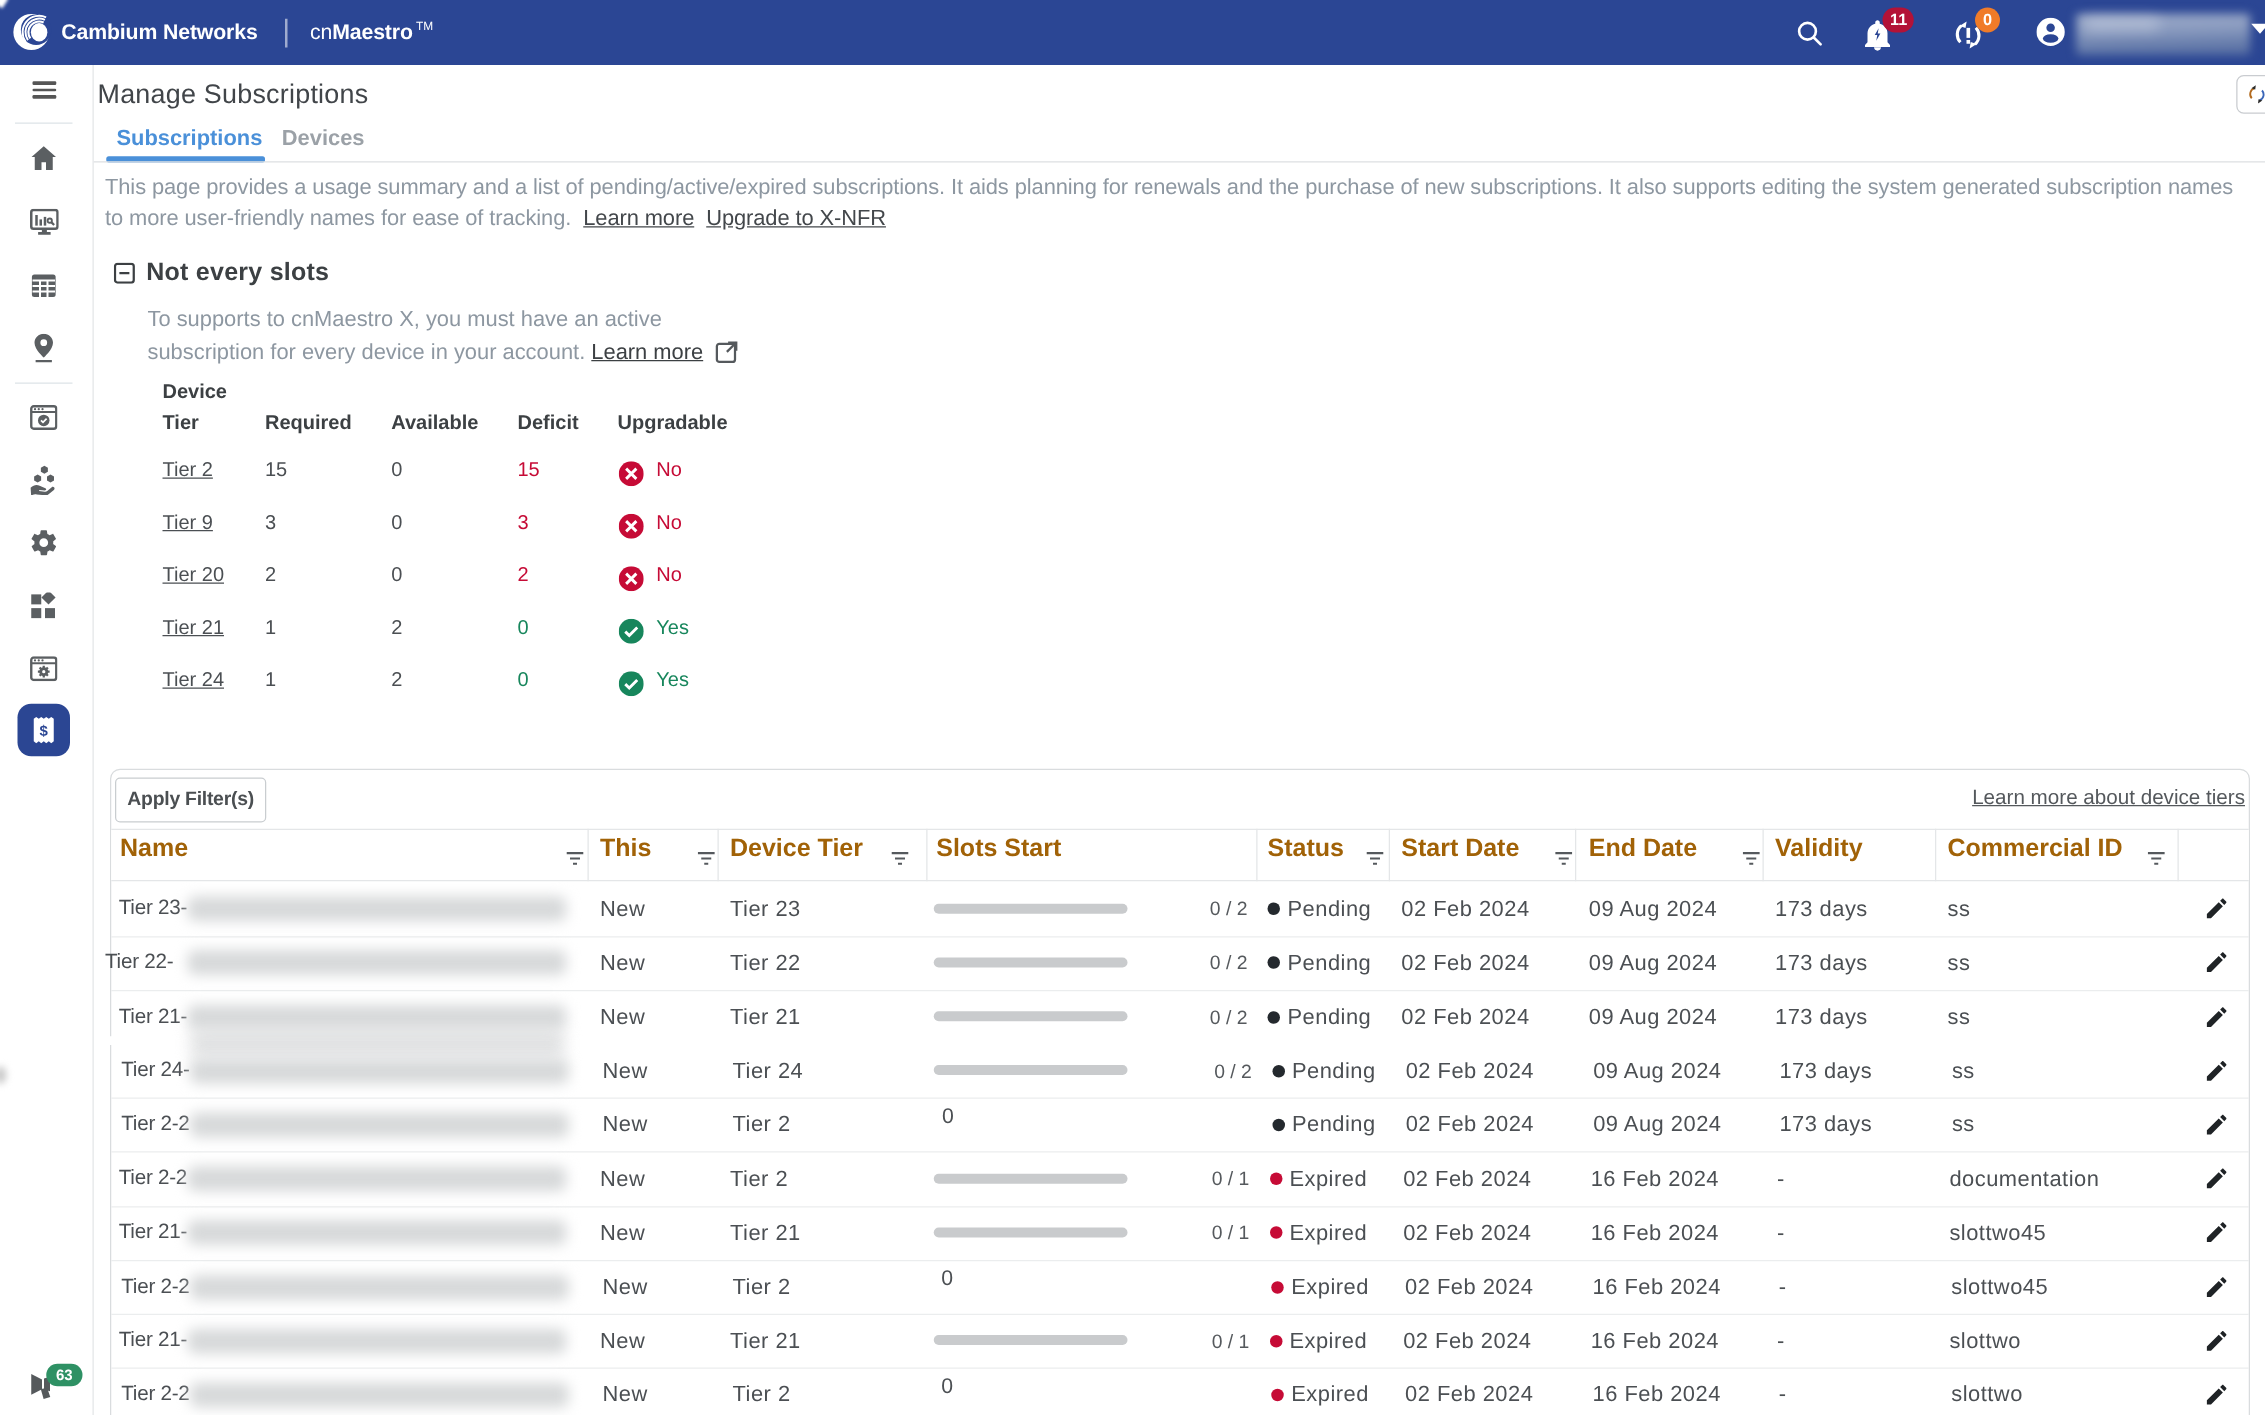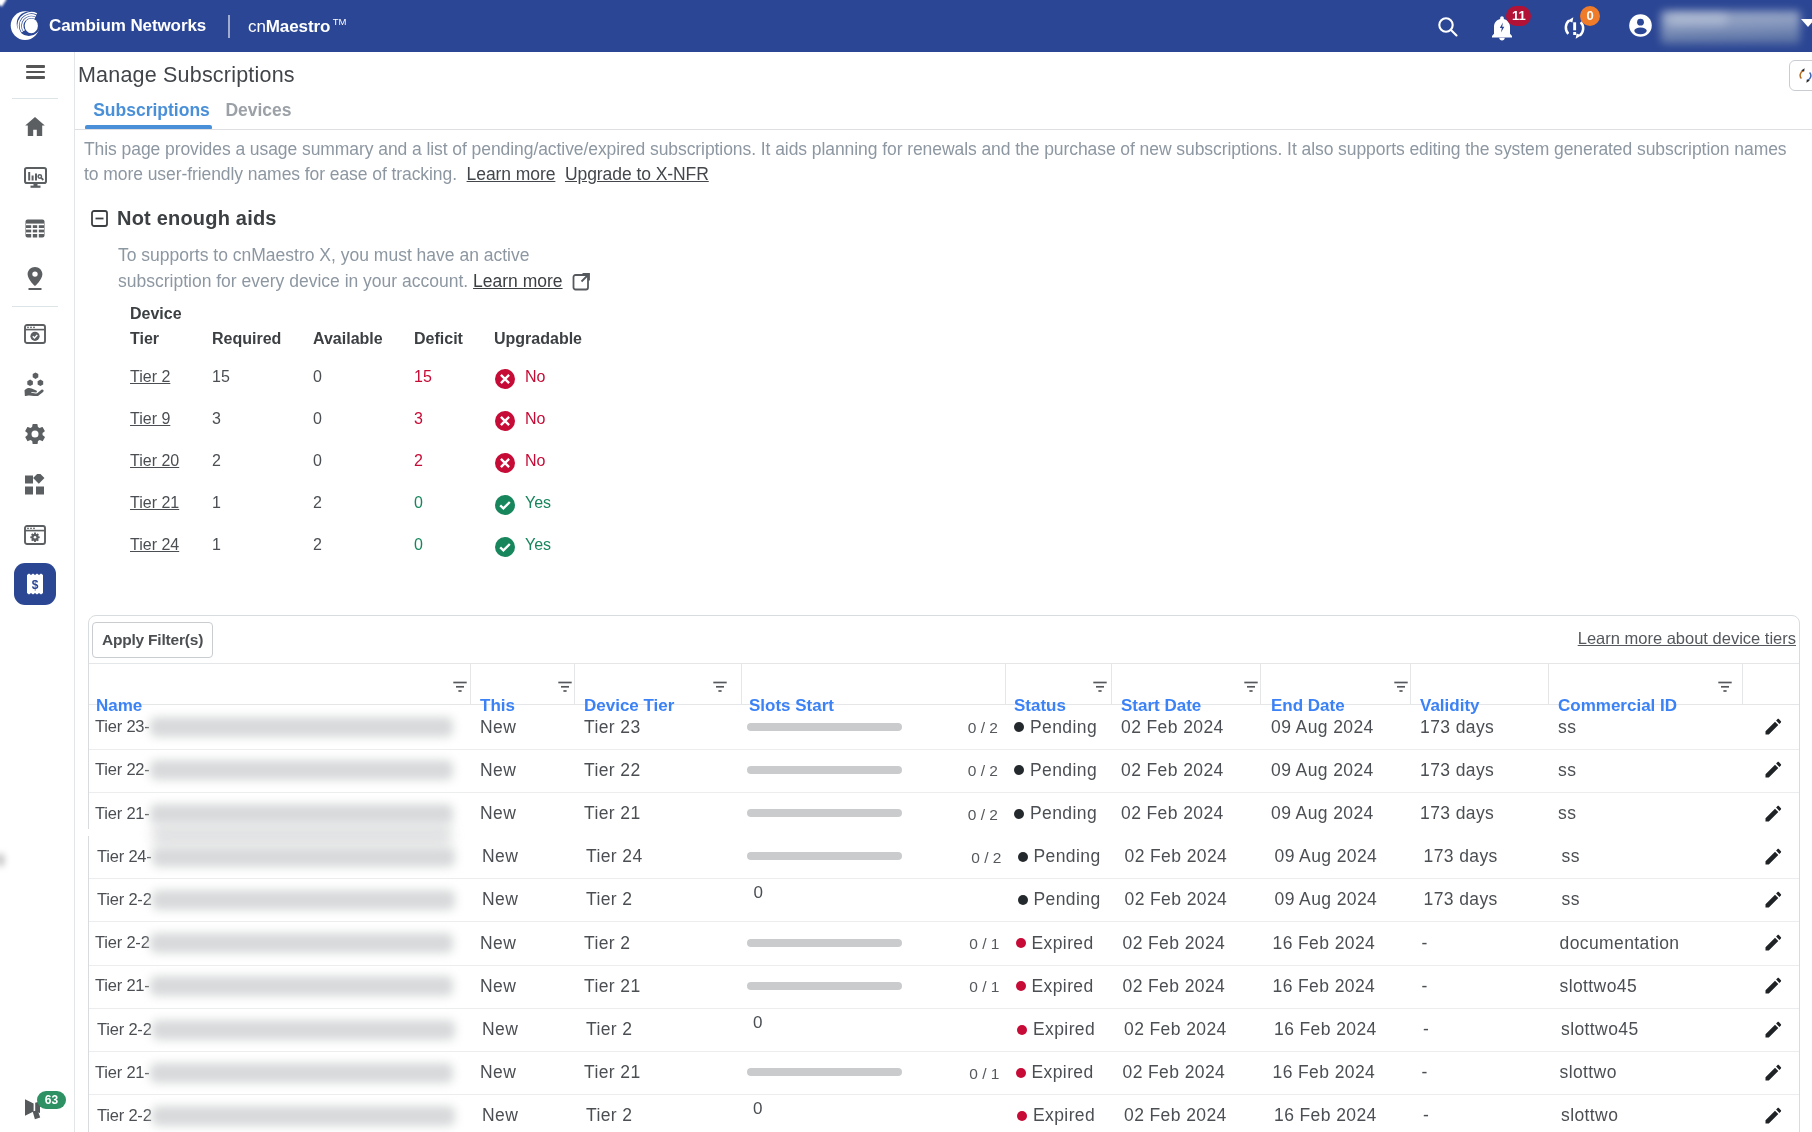--- a/index.html
+++ b/index.html
@@ -21,21 +21,21 @@
 .tth{font-weight:bold;color:#3c4043}
 .ttv{color:#4b4f53}
 .ttl{color:#4b4f53;text-decoration:underline}
 .red{color:#c60b36}
 .grn{color:#17865c}
 .card{position:absolute;left:88px;top:615px;width:1712px;height:560px;border:1px solid #d9dcde;border-radius:8px}
 .btn{position:absolute;left:92px;top:622px;width:121px;height:36px;border:1px solid #c9cdd0;border-radius:4px;background:#fff;
  font-size:15.5px;font-weight:bold;color:#4b4f52;text-align:center;line-height:34px;letter-spacing:-0.2px}
 .lnk2{position:absolute;top:629px;right:16px;font-size:16.5px;color:#54585c;text-decoration:underline}
 .hrow{position:absolute;left:89px;top:663px;width:1710px;height:42px;border-top:1px solid #e4e6e8;border-bottom:1px solid #e4e6e8;background:#fff}
-.hc{position:absolute;top:696px;font-size:17px;font-weight:bold;color:#3b82f6;white-space:nowrap}
+.hc{position:absolute;top:668px;font-size:20px;font-weight:bold;color:#a16207;white-space:nowrap}
 .vsep{position:absolute;top:663px;width:1px;height:42px;background:#e4e6e8}
 .row{position:absolute;left:89px;width:1710px;height:44px;border-bottom:1px solid #ebedee}
 .rc{position:absolute;font-size:17.5px;color:#4b4f53;white-space:nowrap;letter-spacing:.4px}
 .nm{position:absolute;font-size:16.5px;color:#4b4f53;white-space:nowrap;letter-spacing:-0.2px}
 .frac{position:absolute;font-size:15.5px;color:#55595d;width:60px;text-align:right}
 .zero{position:absolute;font-size:17px;color:#4b4f53}
 .blur{position:absolute;background:#d7d9da;border-radius:6px;filter:blur(5px)}
 .bar{position:absolute;width:155px;height:8px;background:#c9cbcd;border-radius:4px}
 .dot{position:absolute;width:10px;height:10px;border-radius:50%}
 .refbtn{position:absolute;left:1789px;top:60px;width:40px;height:31px;border:1px solid #c9ccd0;border-radius:6px;background:#fff}
@@ -176,21 +176,21 @@
 <svg class="abs" style="left:1799px;top:68px" width="13" height="15" viewBox="0 0 13 15">
 <path d="M2.4 10.6 A 4.9 4.9 0 0 1 4.4 2.7" stroke="#b26a1e" stroke-width="1.5" fill="none"></path>
 <path d="M10.6 4.4 A 4.9 4.9 0 0 1 8.6 12.3" stroke="#3a66b8" stroke-width="1.5" fill="none"></path>
 <path d="M5.6 0.2 5.2 3.6 2.1 2.6 Z" fill="#2a2a2a"></path>
 <path d="M7.4 14.8 7.8 11.4 10.9 12.4 Z" fill="#2a2a2a"></path>
 </svg>
 <svg class="abs" style="left:91px;top:210px" width="17" height="17" viewBox="0 0 17 17">
 <rect x="1" y="1" width="15" height="15" rx="2" stroke="#3c4043" stroke-width="1.8" fill="none"></rect>
 <line x1="4.5" y1="8.5" x2="12.5" y2="8.5" stroke="#3c4043" stroke-width="1.8"></line>
 </svg>
-<div class="h2">Not enough aids</div>
+<div class="h2">Not every slots</div>
 <div class="sub" style="top:245px">To supports to cnMaestro X, you must have an active</div>
 <div class="sub" style="top:271px">subscription for every device in your account. <span class="dlink" style="color:#3c4043">Learn more</span>&nbsp; <svg width="20" height="20" viewBox="0 0 20 20" style="vertical-align:-4px">
       <rect x="1.5" y="4" width="14.5" height="14.5" rx="2" stroke="#55595d" stroke-width="1.8" fill="none"></rect>
       <path d="M10.5 3 H 17 V 9.5" stroke="#55595d" stroke-width="1.8" fill="none"></path>
       <line x1="17" y1="3" x2="9.5" y2="10.5" stroke="#55595d" stroke-width="1.8"></line>
     </svg></div>
 <div class="tt tth" style="left:130px;top:305px">Device</div>
 <div class="tt tth" style="left:130px;top:330px">Tier</div>
 <div class="tt tth" style="left:212px;top:330px">Required</div>
 <div class="tt tth" style="left:313px;top:330px">Available</div>
@@ -324,21 +324,21 @@
 <div class="dot" style="left:1014px;top:722.1px;background:#24292e"></div>
 <div class="rc" style="left:1030px;top:716.6px">Pending</div>
 <div class="rc" style="left:1121px;top:716.6px">02 Feb 2024</div>
 <div class="rc" style="left:1271px;top:716.6px">09 Aug 2024</div>
 <div class="rc" style="left:1420px;top:716.6px">173 days</div>
 <div class="rc" style="left:1558px;top:716.6px">ss</div>
 <svg class="abs" style="left:1764px;top:718.1px" width="18" height="18" viewBox="0 0 18 18">
 <path fill="#1f2326" d="M1.5 13.2 V 16.5 H 4.8 L 14.3 7 11 3.7 Z M16.9 4.4 c .35-.35.35-.9 0-1.25 L 14.85 1.1 c -.35-.35-.9-.35-1.25 0 L 12.1 2.6 15.4 5.9 Z"></path>
 </svg>
 <div class="row" style="top:748.7px"></div>
-<div class="nm" style="left:95px;top:760.3000000000001px">Tier 22-</div>
+<div class="nm" style="left:84px;top:760.3000000000001px">Tier 22-</div>
 <div class="blur" style="left:150px;top:760.3000000000001px;width:303px;height:20px"></div>
 <div class="rc" style="left:480px;top:759.8000000000001px">New</div>
 <div class="rc" style="left:584px;top:759.8000000000001px">Tier 22</div>
 <div class="bar" style="left:747px;top:765.8000000000001px"></div>
 <div class="frac" style="left:938px;top:762.3000000000001px">0 / 2</div>
 <div class="dot" style="left:1014px;top:765.3000000000001px;background:#24292e"></div>
 <div class="rc" style="left:1030px;top:759.8000000000001px">Pending</div>
 <div class="rc" style="left:1121px;top:759.8000000000001px">02 Feb 2024</div>
 <div class="rc" style="left:1271px;top:759.8000000000001px">09 Aug 2024</div>
 <div class="rc" style="left:1420px;top:759.8000000000001px">173 days</div>

